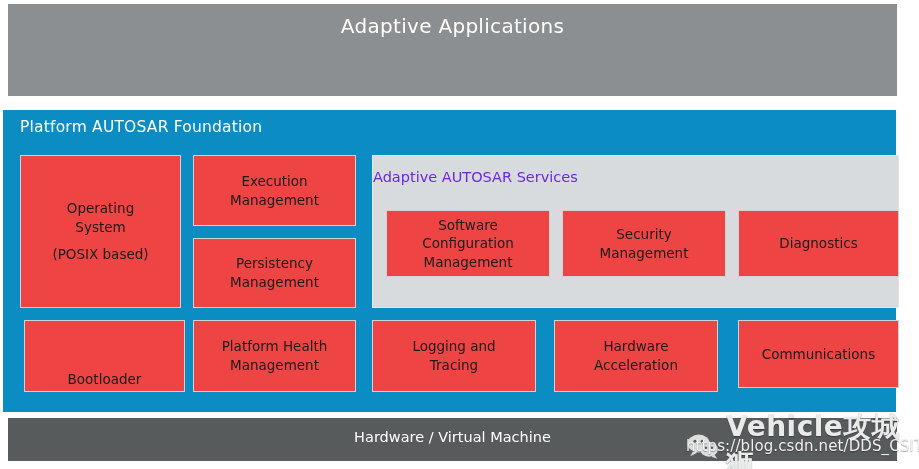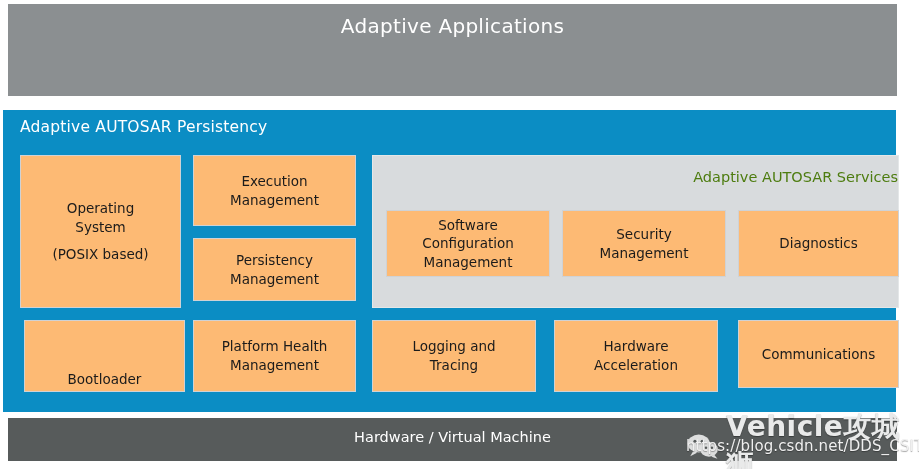--- a/index.html
+++ b/index.html
@@ -58,21 +58,21 @@
     left: 17px;
     top: 8px;
     color: #ffffff;
     font-size: 15.5px;
     letter-spacing: 0.2px;
   }
 
   
   .blk {
     position: absolute;
-    background: #fdba74;
+    background: #ef4444;
     border: 1px solid #cfd2d5;
     box-sizing: border-box;
     display: flex;
     align-items: center;
     justify-content: center;
     text-align: center;
     color: #1b1b1b;
     font-size: 13.5px;
     line-height: 1.38;
     padding: 2px 0;
@@ -93,41 +93,41 @@
   .blk-exec {
     left: 193px;
     top: 155px;
     width: 163px;
     height: 71px;
   }
   .blk-pers {
     left: 193px;
     top: 238px;
     width: 163px;
-    height: 63px;
+    height: 70px;
   }
 
   
   .services {
     position: absolute;
     left: 372px;
     top: 155px;
     width: 527px;
     height: 153px;
     background: #d8dbdd;
     border: 1px solid #e4e7e8;
     box-sizing: border-box;
   }
   .services-title {
     position: absolute;
     left: 0;
     right: 0;
     top: 13px;
-    text-align: right;
-    color: #4d7c0f;
+    text-align: left;
+    color: #6d28d9;
     font-size: 14.5px;
   }
   .blk-scm {
     left: 386px;
     top: 210px;
     width: 164px;
     height: 67px;
   }
   .blk-sec {
     left: 562px;
@@ -238,21 +238,21 @@
 </head>
 <body>
 
 <div class="stage">
 
   <div class="apps-band">
     <div class="apps-band-label">Adaptive Applications</div>
   </div>
 
   <div class="foundation">
-    <div class="foundation-title">Adaptive AUTOSAR Persistency</div>
+    <div class="foundation-title">Platform AUTOSAR Foundation</div>
   </div>
 
   <div class="blk blk-os">
     <span class="txt">Operating</span>
     <span class="txt">System</span>
     <span class="line-gap"></span>
     <span class="txt">(POSIX based)</span>
   </div>
 
   <div class="blk blk-exec">

